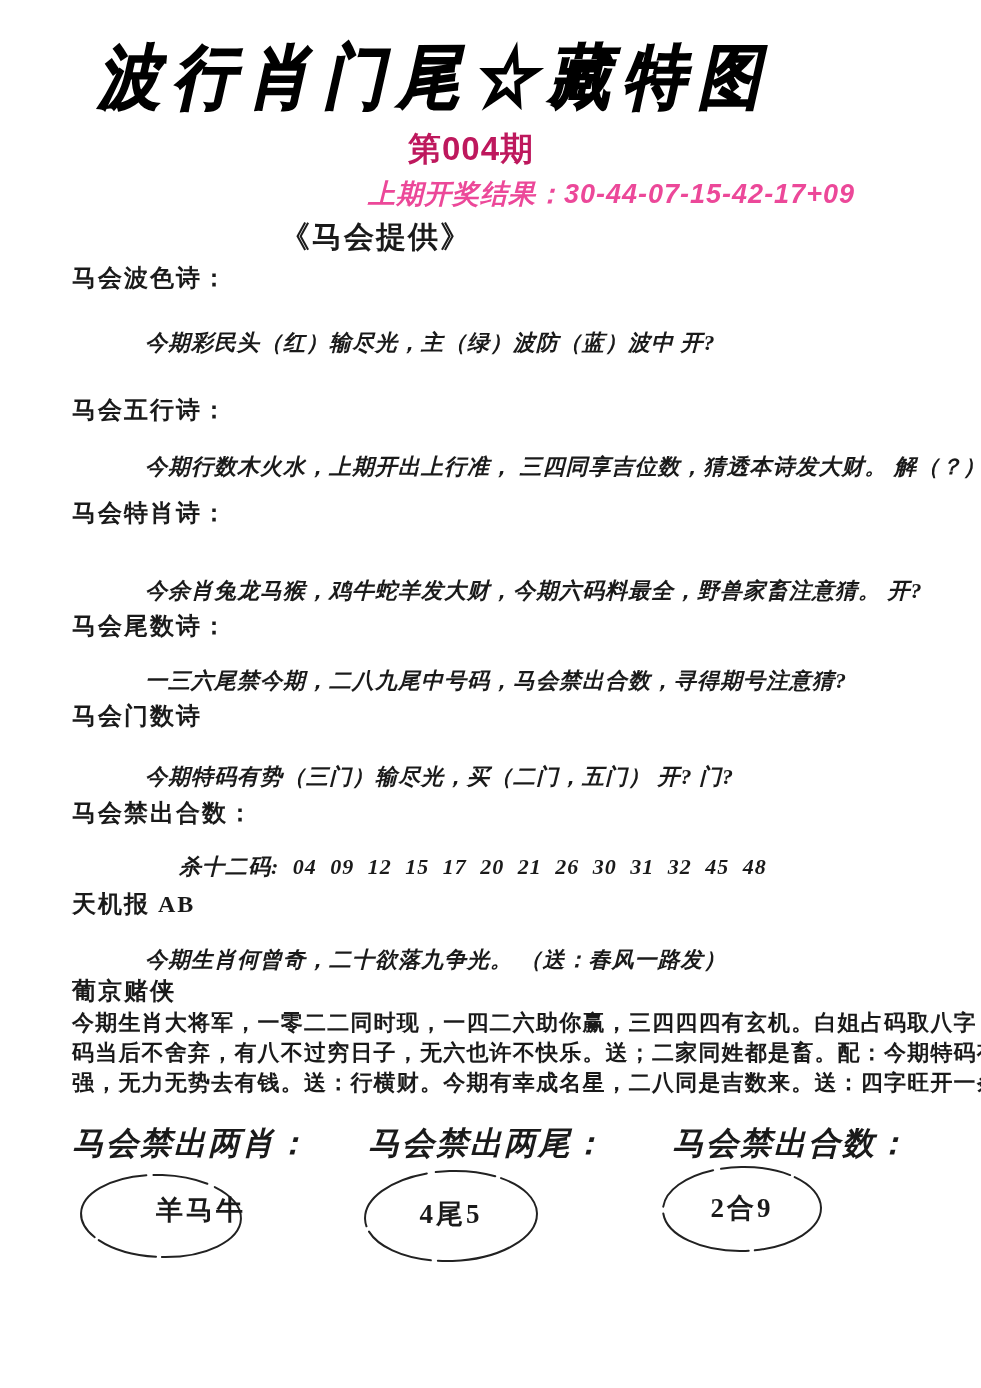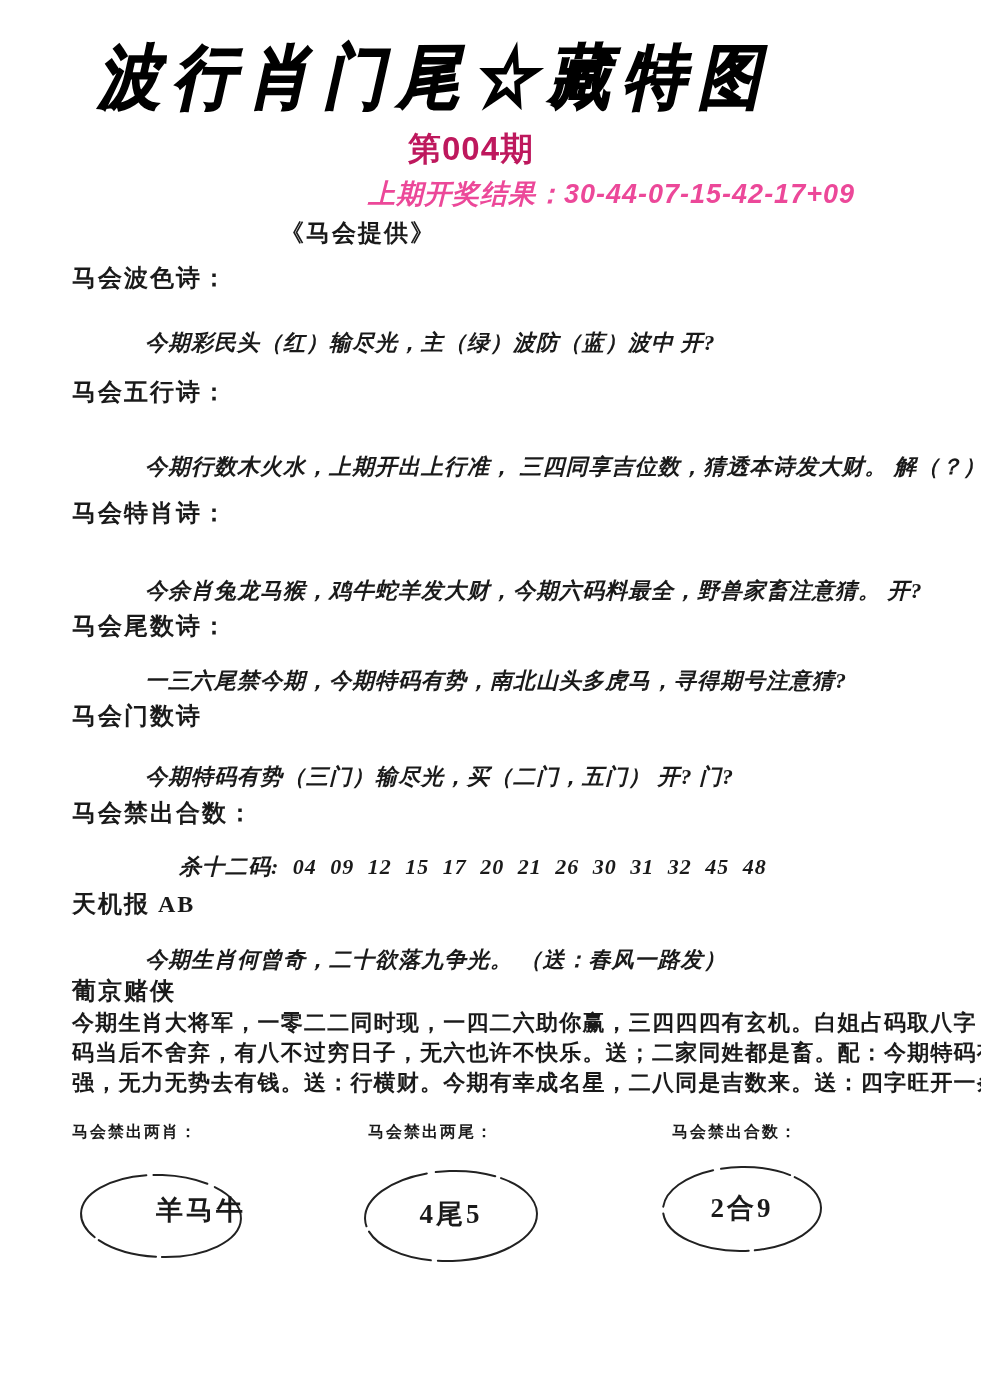--- a/index.html
+++ b/index.html
@@ -21,63 +21,63 @@
     font-family:"Liberation Sans","DejaVu Sans",sans-serif;
     font-size:33px;font-weight:bold;color:#be185d;letter-spacing:1px;
   }
   .result{
     left:368px;top:176px;
     font-family:"Liberation Sans","DejaVu Sans",sans-serif;
     font-size:27px;font-weight:bold;letter-spacing:1px;
   }
   .provider{
     left:280px;top:217px;
-    font-size:24px;font-weight:600;letter-spacing:2px;
+    font-size:30px;font-weight:600;letter-spacing:2px;
   }
   .heading{
     left:72px;
     font-size:24px;font-weight:bold;letter-spacing:2px;
   }
   .poem{
     left:145px;
     font-size:22px;font-weight:bold;letter-spacing:1px;font-style:italic;
   }
   .codes{word-spacing:7px;margin-left:34px;}
   .paragraph-line{
     left:72px;
     font-size:22px;font-weight:bold;letter-spacing:1.2px;
   }
   .ban-label{
-    font-size:16px;font-weight:bold;letter-spacing:2px;
+    font-size:32px;font-weight:bold;letter-spacing:2px;font-style:italic;
   }
   .ban-ellipse{position:absolute;}
   .ban-value{
     position:absolute;text-align:center;
     font-size:27px;font-weight:bold;letter-spacing:3px;white-space:nowrap;
   }
 </style>
 </head>
 <body>
 
 <div class="abs page-title">波行肖门尾☆藏特图</div>
 <div class="abs issue">第004期</div>
 <div class="abs result" style="color:#ec4899;font-style:italic;">上期开奖结果：30-44-07-15-42-17+09</div>
 <div class="abs provider">《马会提供》</div>
 
 <div class="abs heading" style="top:262px">马会波色诗：</div>
 <div class="abs poem" style="top:328px">今期彩民头（红）输尽光，主（绿）波防（蓝）波中 开?</div>
 
-<div class="abs heading" style="top:376px">马会五行诗：</div>
+<div class="abs heading" style="top:394px">马会五行诗：</div>
 <div class="abs poem" style="top:452px">今期行数木火水，上期开出上行准， 三四同享吉位数，猜透本诗发大财。 解（？）</div>
 
 <div class="abs heading" style="top:497px">马会特肖诗：</div>
 <div class="abs poem" style="top:576px">今余肖兔龙马猴，鸡牛蛇羊发大财，今期六码料最全，野兽家畜注意猜。 开?</div>
 
 <div class="abs heading" style="top:610px">马会尾数诗：</div>
-<div class="abs poem" style="top:666px">一三六尾禁今期，今期特码有势，南北山头多虎马，寻得期号注意猜?</div>
+<div class="abs poem" style="top:666px">一三六尾禁今期，二八九尾中号码，马会禁出合数，寻得期号注意猜?</div>
 
 <div class="abs heading" style="top:700px">马会门数诗</div>
 <div class="abs poem" style="top:762px">今期特码有势（三门）输尽光，买（二门，五门） 开? 门?</div>
 
 <div class="abs heading" style="top:797px">马会禁出合数：</div>
 <div class="abs poem codes" style="top:852px">杀十二码: 04 09 12 15 17 20 21 26 30 31 32 45 48</div>
 
 <div class="abs heading" style="top:888px">天机报 AB</div>
 <div class="abs poem" style="top:945px">今期生肖何曾奇，二十欲落九争光。 （送：春风一路发）</div>
 

